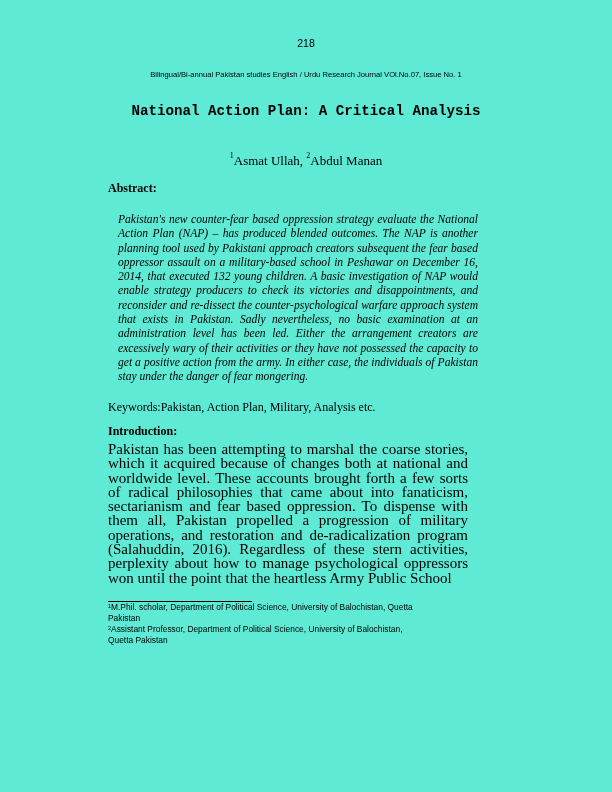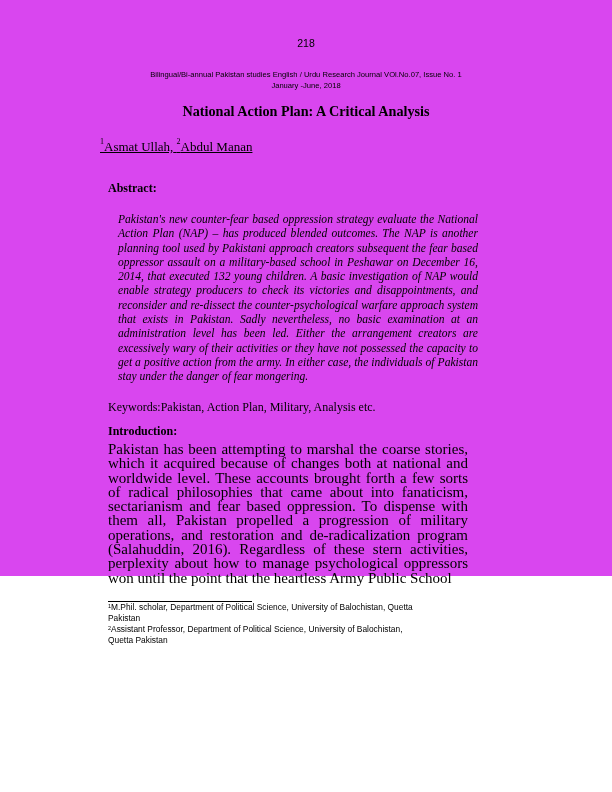--- a/index.html
+++ b/index.html
@@ -1,25 +1,25 @@
 <!DOCTYPE html>
 <html><head>
   <meta charset="utf-8">
   <style>
     html, body { margin: 0; padding: 0; background: #ffffff; }
     body { width: 612px; height: 792px; position: relative; overflow: hidden; color: #000; }
-    .page { position: absolute; left: 0; top: 0; width: 612px; height: 576px; background: #d946ef; }
+    .page { position: absolute; left: 0; top: 0; width: 612px; height: 792px; background: #5eead4; }
     .abs { position: absolute; }
     .sans { font-family: "Liberation Sans", "DejaVu Sans", sans-serif; }
     .serif { font-family: "Liberation Serif", "DejaVu Serif", serif; }
     .page-number { left: 0; width: 612px; top: 37px; text-align: center; font-size: 10.5px; }
     .journal-header { left: 100px; width: 412px; top: 69px; text-align: center; font-size: 7.6px; line-height: 11px; }
-    .title { left: 100px; width: 412px; top: 103px; text-align: center; font-size: 14.2px; font-weight: bold; }
+    .title { left: 100px; width: 412px; top: 103px; text-align: center; font-size: 14.2px; font-weight: bold; font-family: Liberation Mono, monospace; }
     .by { left: 100px; width: 412px; top: 129px; text-align: center; font-size: 13px; }
-    .authors { left: 100px; width: 412px; top: 139px; text-align: left; font-size: 13px; text-decoration: underline; }
+    .authors { left: 100px; width: 412px; top: 153px; text-align: center; font-size: 13px; }
     .authors sup { font-size: 8px; vertical-align: top; position: relative; top: -2px; }
     .heading { left: 108px; font-size: 12px; font-weight: bold; }
     .abstract-heading { top: 181px; }
     .abstract-body { left: 108px; width: 360px; top: 212px; font-size: 11.55px; font-style: italic; line-height: 14.3px; text-align: justify; margin-left: 10px; }
     .keywords { left: 108px; top: 400px; font-size: 12px; }
     .keywords b { font-weight: normal; }
     .intro-heading { top: 424px; }
     .intro-body { left: 108px; width: 360px; top: 442px; font-size: 15px; line-height: 14.3px; text-align: justify; }
     .footnote-rule { left: 108px; top: 601px; width: 144px; height: 0; border-top: 1px solid #000; }
     .footnotes { left: 108px; width: 320px; top: 602px; font-size: 8.4px; line-height: 11px; }
@@ -28,21 +28,20 @@
   </style>
 </head>
 <body>
 
 <div class="page">
 
   <div class="abs page-number sans">218</div>
 
   <div class="abs journal-header sans">
     <div>Bilingual/Bi-annual Pakistan studies English / Urdu Research Journal VOl.No.07, Issue No. 1</div>
-    <div>January -June, 2018</div>
   </div>
 
   <div class="abs title serif">National Action Plan: A Critical Analysis</div>
 
 
   <div class="abs authors serif">
     <sup>1</sup><span>Asmat Ullah,</span>
     <sup>2</sup><span>Abdul Manan</span>
   </div>
 

